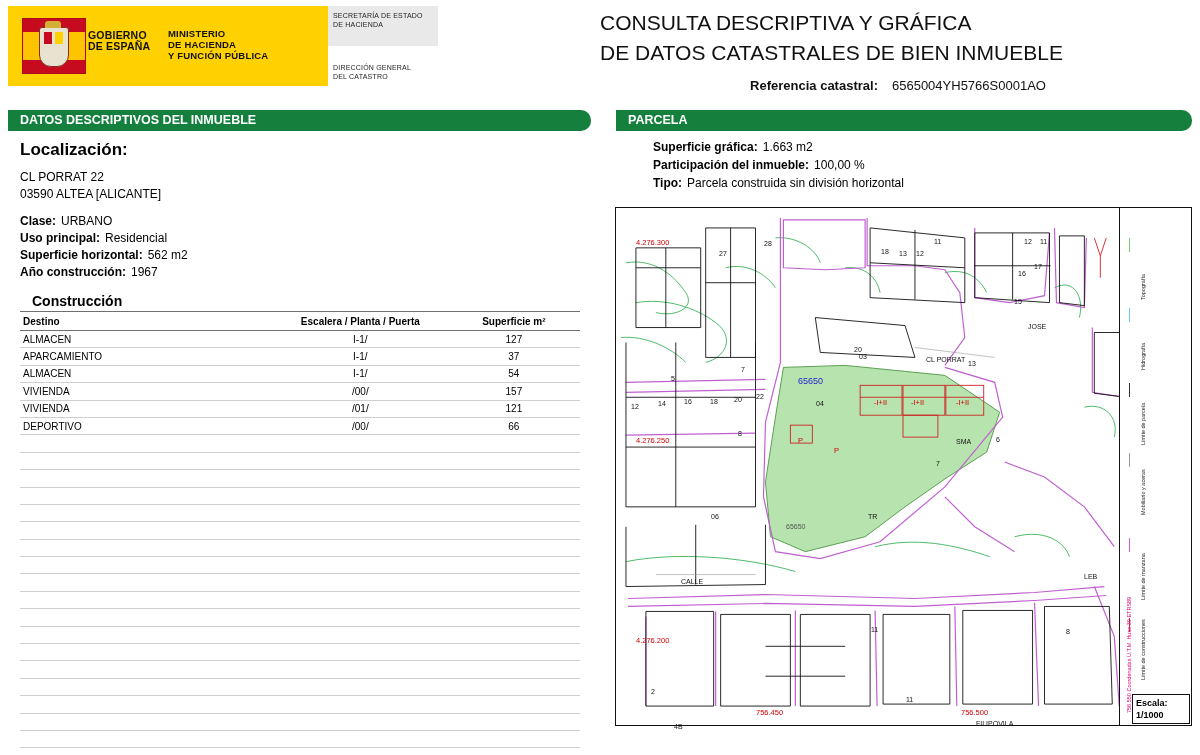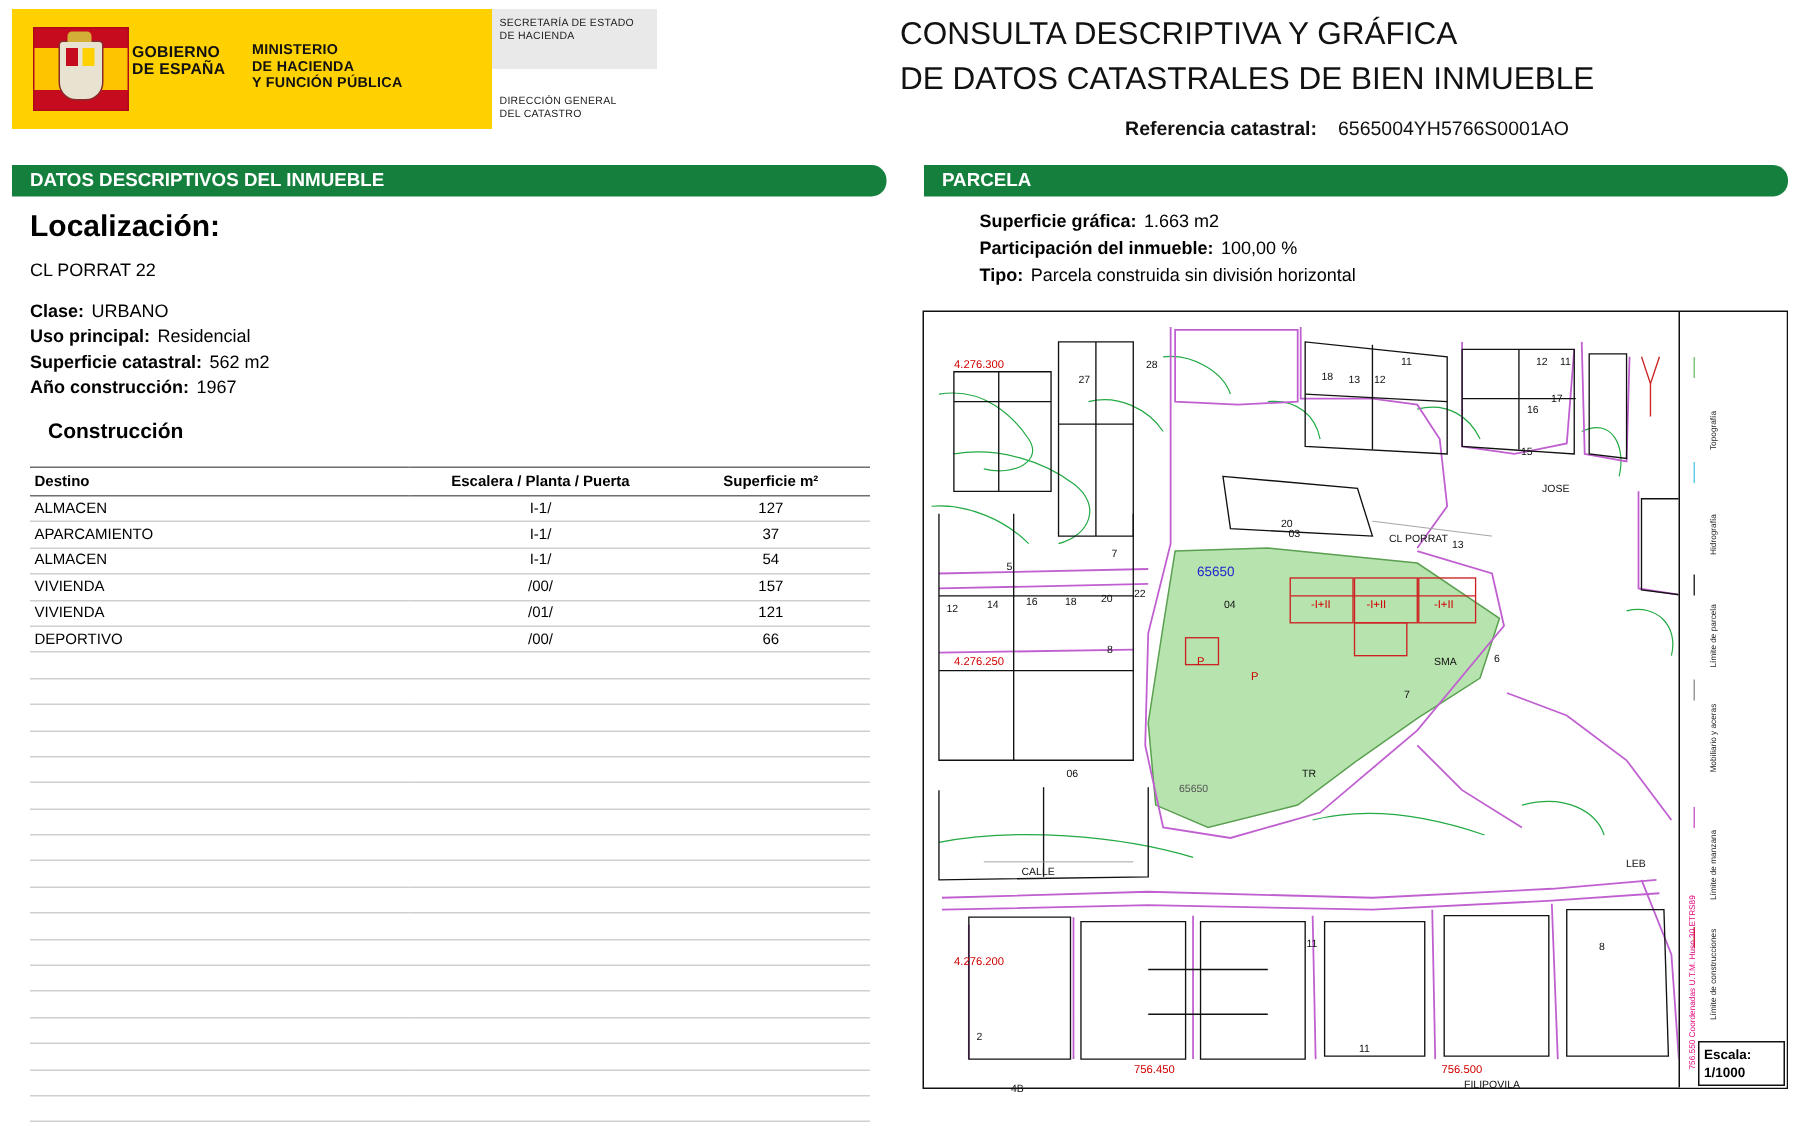--- a/index.html
+++ b/index.html
@@ -75,21 +75,21 @@
     line-height:21px;padding-left:12px;box-sizing:border-box;
     border-radius:0 10px 10px 0;
   }
   .bar-left{left:8px;top:110px;width:583px;}
   .bar-right{left:616px;top:110px;width:576px;}
 
   
   .left{
     position:absolute;left:8px;top:140px;width:583px;
   }
-  .loc-title{font-size:20px;font-weight:bold;margin:0 0 10px 12px;}
+  .loc-title{font-size:17px;font-weight:bold;margin:0 0 10px 12px;}
   .addr{font-size:12px;margin:0 0 3px 12px;}
   .kv{font-size:12px;margin:0 0 3px 12px;}
   .kv b{font-weight:bold;}
   .kv .sp{padding-left:5px;}
   .gap{height:10px;}
   .constr-title{font-size:14px;font-weight:bold;margin:14px 0 4px 24px;}
 
   table.constr{
     position:absolute;left:12px;top:171px;width:560px;border-collapse:collapse;
     font-size:10px;
@@ -186,29 +186,30 @@
     <span class="lbl">Referencia catastral:</span><span class="val">6565004YH5766S0001AO</span>
   </div>
 </div>
 
 <div class="bar bar-left">DATOS DESCRIPTIVOS DEL INMUEBLE</div>
 <div class="bar bar-right">PARCELA</div>
 
 <div class="left">
   <div class="loc-title">Localización:</div>
   <div class="addr">CL PORRAT 22</div>
+  <div class="addr">03590 ALTEA [ALICANTE]</div>
   <div class="gap"></div>
   <div class="kv">
     <b>Clase:</b><span class="sp">URBANO</span>
   </div>
   <div class="kv">
     <b>Uso principal:</b><span class="sp">Residencial</span>
   </div>
   <div class="kv">
-    <b>Superficie catastral:</b><span class="sp">562 m2</span>
+    <b>Superficie horizontal:</b><span class="sp">562 m2</span>
   </div>
   <div class="kv">
     <b>Año construcción:</b><span class="sp">1967</span>
   </div>
   <div class="constr-title">Construcción</div>
 
   <table class="constr">
     <thead>
       <tr>
         <th class="c1">Destino</th>

